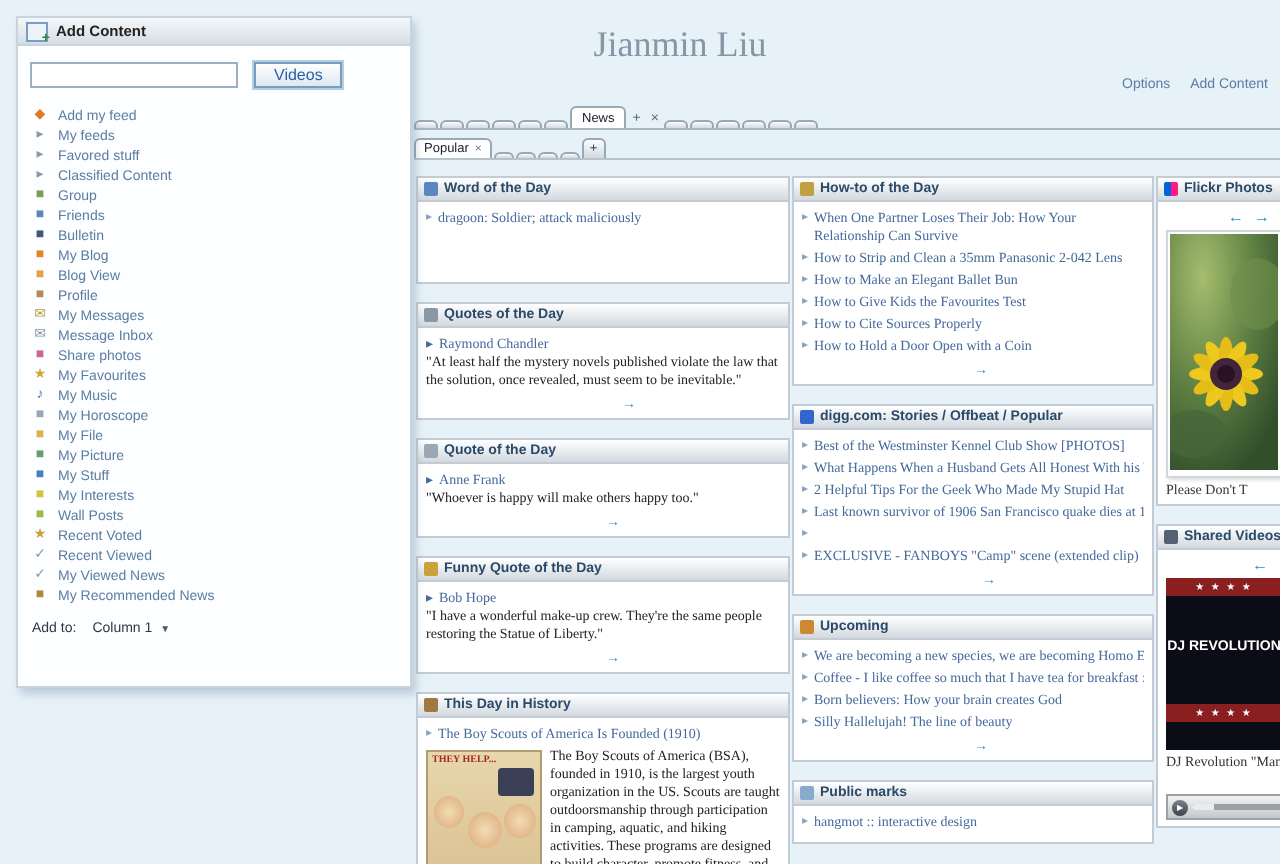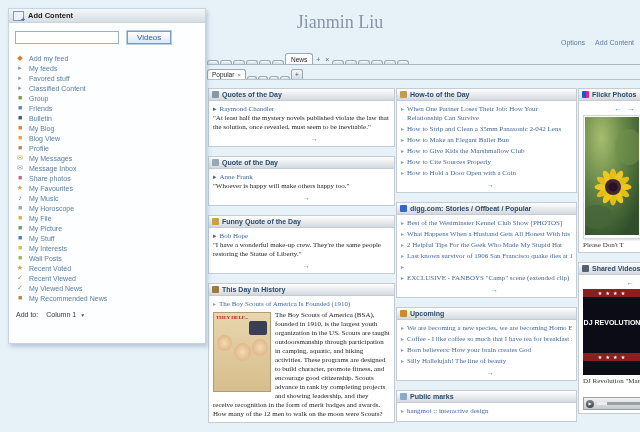--- a/index.html
+++ b/index.html
@@ -122,20 +122,32 @@
   <div class="tabs2">
     <span class="tab2 active">
       <span>Popular</span><span class="tx">×</span>
     </span>
     <span class="tabs-group"><span class="tab2"></span><span class="tab2"></span><span class="tab2"></span><span class="tab2"></span></span>
     <span class="tab2 plus">+</span>
   </div>
 
   <div class="col" id="col1">
 
+    <div class="widget">
+      <div class="w-head">
+        <span class="w-icon" style="background:#5b87c0"></span>
+        <span>Word of the Day</span>
+      </div>
+      <div class="w-body" style="min-height:34px">
+        <div class="itm">
+          <span class="bullet">▸</span>
+          <span class="t">dragoon: Soldier; attack maliciously</span>
+        </div>
+      </div>
+    </div>
 
     <div class="widget">
       <div class="w-head">
         <span class="w-icon" style="background:#8a97a5"></span>
         <span>Quotes of the Day</span>
       </div>
       <div class="w-body">
         <div class="author">
           <span class="bullet">▸</span>
           <span>Raymond Chandler</span>
@@ -220,21 +232,21 @@
             <div class="itm">
             <span class="bullet">▸</span>
             <span class="t">How to Strip and Clean a 35mm Panasonic 2-042 Lens</span>
           </div>
             <div class="itm">
             <span class="bullet">▸</span>
             <span class="t">How to Make an Elegant Ballet Bun</span>
           </div>
             <div class="itm">
             <span class="bullet">▸</span>
-            <span class="t">How to Give Kids the Marshmallow Club</span>
+            <span class="t">How to Give Kids the Favourites Test</span>
           </div>
             <div class="itm">
             <span class="bullet">▸</span>
             <span class="t">How to Cite Sources Properly</span>
           </div>
             <div class="itm">
             <span class="bullet">▸</span>
             <span class="t">How to Hold a Door Open with a Coin</span>
           </div>
           </div>

